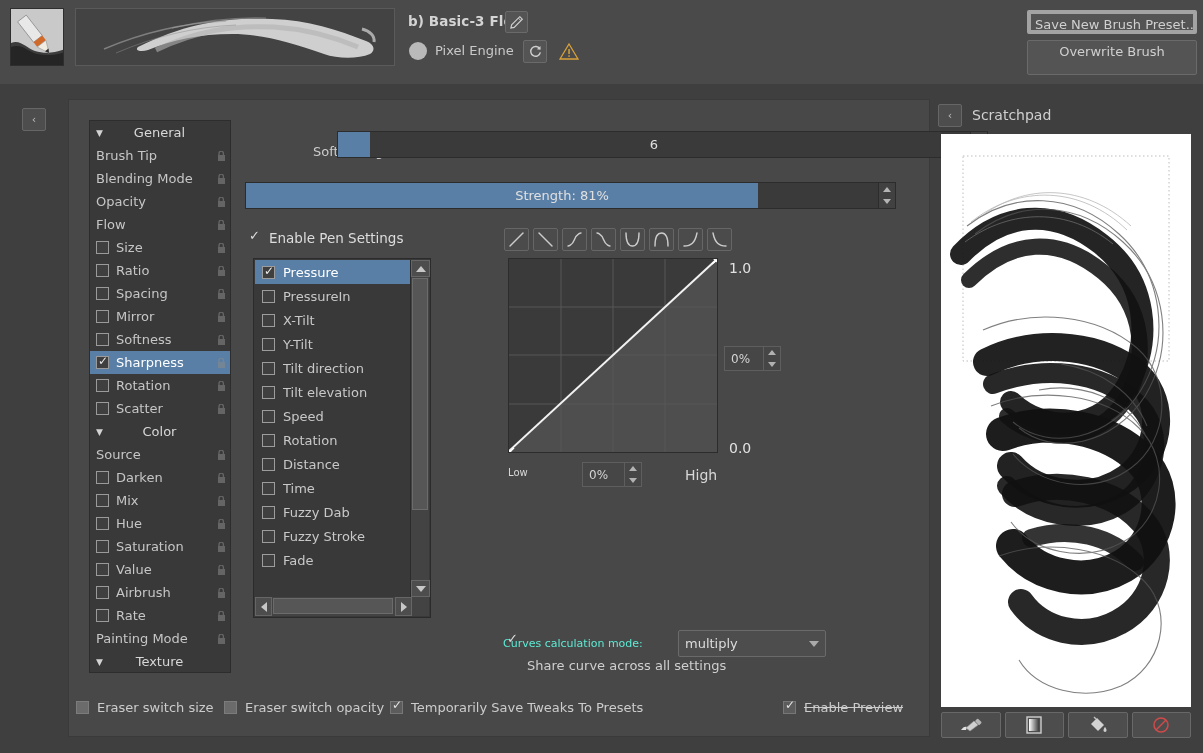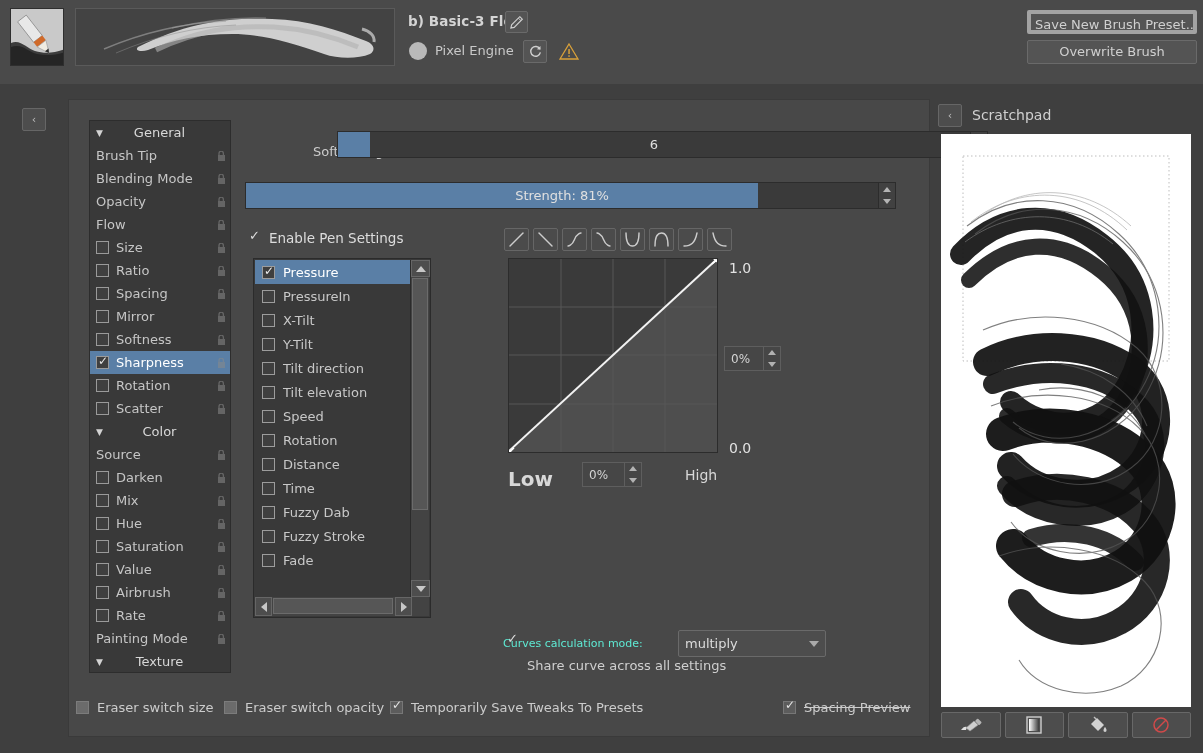--- a/index.html
+++ b/index.html
@@ -41,21 +41,21 @@
   #engine-label { position: absolute; left: 435px; top: 43px; font-size: 13px; color: #c9c9c9; }
   #reload-btn { position: absolute; left: 523px; top: 40px; width: 24px; height: 23px; }
   #warning-icon { position: absolute; left: 559px; top: 42px; width: 20px; height: 19px; }
   #save-new-preset-btn {
     position: absolute; left: 1027px; top: 10px; width: 170px; height: 24px;
     background: #545454; border: 4px solid #a3a3a3; border-radius: 2px;
     color: #d0d0d0; font-size: 13px; cursor: pointer; padding: 0 4px;
     text-align: center; line-height: 22px; white-space: nowrap; overflow: hidden;
   }
   #overwrite-brush-btn {
-    position: absolute; left: 1027px; top: 40px; width: 170px; height: 24px;
+    position: absolute; left: 1027px; top: 40px; width: 170px; height: 35px;
     background: #545454; border: 1px solid #6a6a6a; border-radius: 2px;
     color: #d0d0d0; font-size: 13px; cursor: pointer;
     text-align: center; line-height: 22px; white-space: nowrap;
   }
 
   
   #collapse-left-btn {
     position: absolute; left: 22px; top: 108px; width: 24px; height: 23px;
     background: #4d4d4d; border: 1px solid #666; border-radius: 2px;
     color: #bdbdbd; font-size: 11px; line-height: 21px; text-align: center; cursor: pointer;
@@ -186,21 +186,21 @@
     width: 40px; height: 25px; background: #464646; border: 1px solid #5e5e5e;
     font-size: 12px; color: #d4d4d4; display: flex; align-items: center; padding-left: 6px;
   }
   .sp-btns {
     width: 17px; height: 25px; background: #464646; border: 1px solid #5e5e5e; border-left: none;
     display: flex; flex-direction: column; align-items: center; justify-content: space-around; cursor: pointer;
   }
   .sp-btns .up { width:0;height:0;border-left:4px solid transparent;border-right:4px solid transparent;border-bottom:5px solid #b2b2b2;}
   .sp-btns .dn { width:0;height:0;border-left:4px solid transparent;border-right:4px solid transparent;border-top:5px solid #b2b2b2;}
 
-  #low-label { position: absolute; left: 263px; top: 349px; font-size: 20px; color: #d8d8d8; font-weight: bold; }
+  #low-label { position: absolute; left: 263px; top: 349px; font-size: 10px; color: #d8d8d8; }
   #curve-x-spin-wrap { position: absolute; left: 337px; top: 344px; display: flex; }
   #curve-x-spin-wrap .sp-field {
     width: 43px; height: 25px; background: #464646; border: 1px solid #5e5e5e;
     font-size: 12px; color: #d4d4d4; display: flex; align-items: center; padding-left: 6px;
   }
   #high-label { position: absolute; left: 440px; top: 349px; font-size: 14px; color: #d8d8d8; }
 
   #share-curve { position: absolute; left: 262px; top: 492px; display: flex; align-items: center; cursor: pointer; }
   #share-curve-label { font-size: 13px; color: #cfcfcf; margin-top: 48px; }
 
@@ -698,21 +698,21 @@
     <div class="bottom-item" style="left:148px;top:0">
       <span class="cb-filled"></span>
       <span class="bottom-label">Eraser switch opacity</span>
     </div>
     <div class="bottom-item" style="left:314px;top:0">
       <span class="cb-check"></span>
       <span class="bottom-label">Temporarily Save Tweaks To Presets</span>
     </div>
     <div class="bottom-item" style="left:707px;top:0">
       <span class="cb-check"></span>
-      <span class="bottom-label struck">Spacing Preview</span>
+      <span class="bottom-label struck">Enable Preview</span>
     </div>
   </div>
 
   <div id="scratchpad-panel">
     <div id="scratchpad-header">
       <div id="collapse-right-btn">‹</div>
       <div id="scratchpad-title">Scratchpad</div>
     </div>
 
     <div id="scratchpad-canvas">

